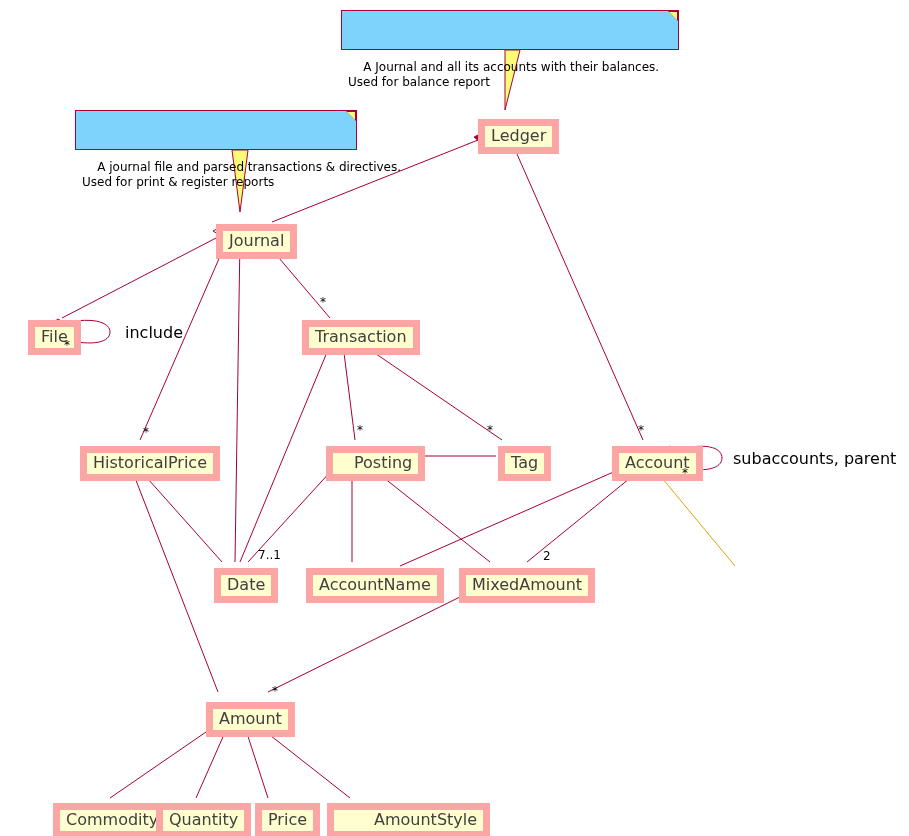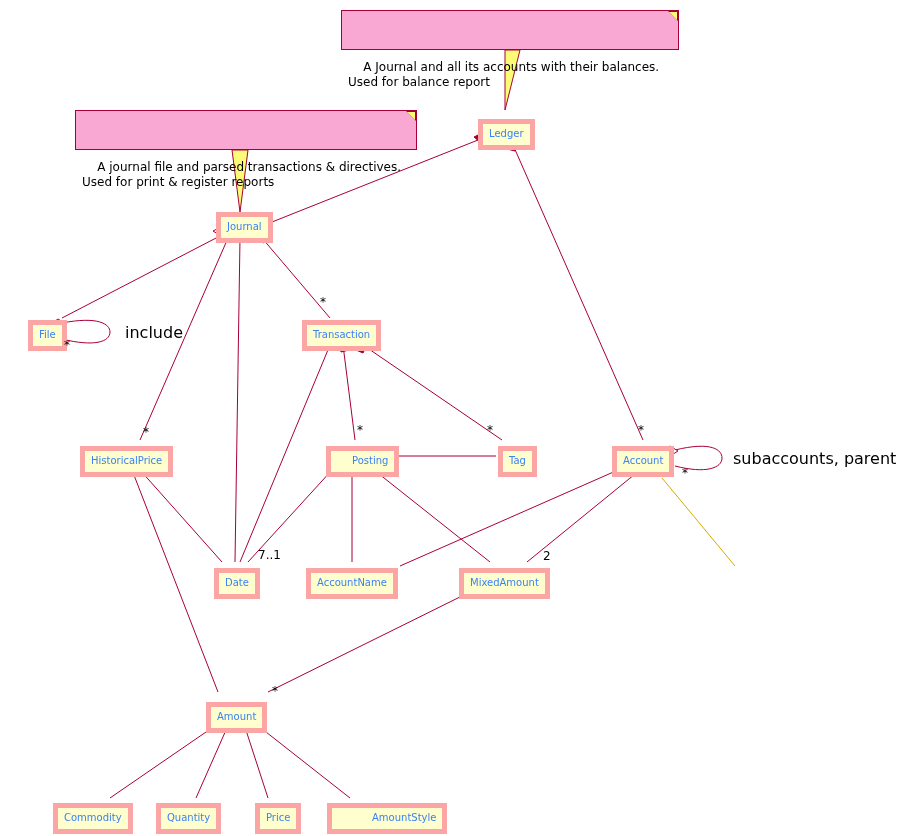--- a/index.html
+++ b/index.html
@@ -20,32 +20,32 @@
     left: 0;
     top: 0;
     width: 909px;
     height: 836px;
     pointer-events: none;
   }
   .node {
     position: absolute;
     box-sizing: border-box;
     background: #FEFECE;
-    border: 5px solid #fca5a5;
-    color: #3b82f6;
-    font-size: 10px;
+    border: 7px solid #fca5a5;
+    color: #404040;
+    font-size: 16px;
     line-height: 14px;
     padding: 3px 6px 4px 6px;
     white-space: nowrap;
     border-radius: 0;
   }
   .note {
     position: absolute;
     box-sizing: border-box;
-    background: #f9a8d4;
+    background: #7dd3fc;
     border: 1px solid #A80036;
     color: #000000;
     font-size: 12px;
     line-height: 15px;
     padding: 4px 14px 5px 6px;
     white-space: pre;
   }
   .note .fold {
     position: absolute;
     right: 0;
@@ -166,21 +166,21 @@
 
       <polygon points="505,50 520,50 505,110"></polygon>
 
       <polygon points="232,150 248,150 240,212"></polygon>
     </g>
   </svg>
 
   <div class="node" style="left:478px; top:119px;">
     <span>Ledger</span>
   </div>
-  <div class="node" style="left:216px; top:212px;">
+  <div class="node" style="left:216px; top:224px;">
     <span>Journal</span>
   </div>
   <div class="node" style="left:28px; top:320px;">
     <span>File</span>
   </div>
   <div class="node" style="left:302px; top:320px;">
     <span>Transaction</span>
   </div>
   <div class="node" style="left:80px; top:446px;">
     <span>HistoricalPrice</span>
@@ -218,21 +218,21 @@
   <div class="node" style="left:327px; top:803px;padding-left:40px;">
     <span>AmountStyle</span>
   </div>
 
   <div class="note" style="left:341px; top:10px; width:338px; height:40px;">
     <span class="fold"></span>
     <span class="fold-inner"></span>
     <span>A Journal and all its accounts with their balances.
 Used for balance report</span>
   </div>
-  <div class="note" style="left:75px; top:110px; width:342px; height:40px;">
+  <div class="note" style="left:75px; top:110px; width:282px; height:40px;">
     <span class="fold"></span>
     <span class="fold-inner"></span>
     <span>A journal file and parsed transactions &amp; directives.
 Used for print &amp; register reports</span>
   </div>
 
   <div class="edge-label" style="left:125px; top:323px;">
     <span>include</span>
   </div>
   <div class="edge-label" style="left:733px; top:449px;">

